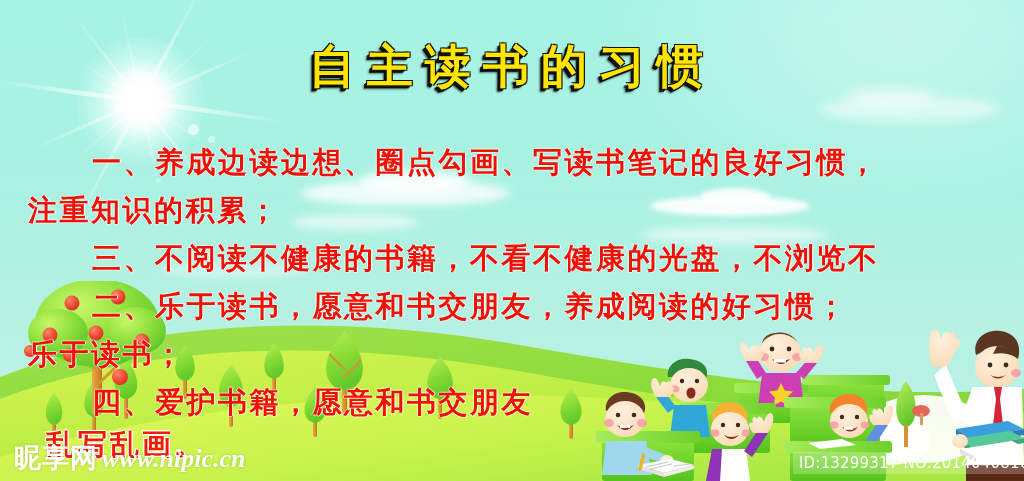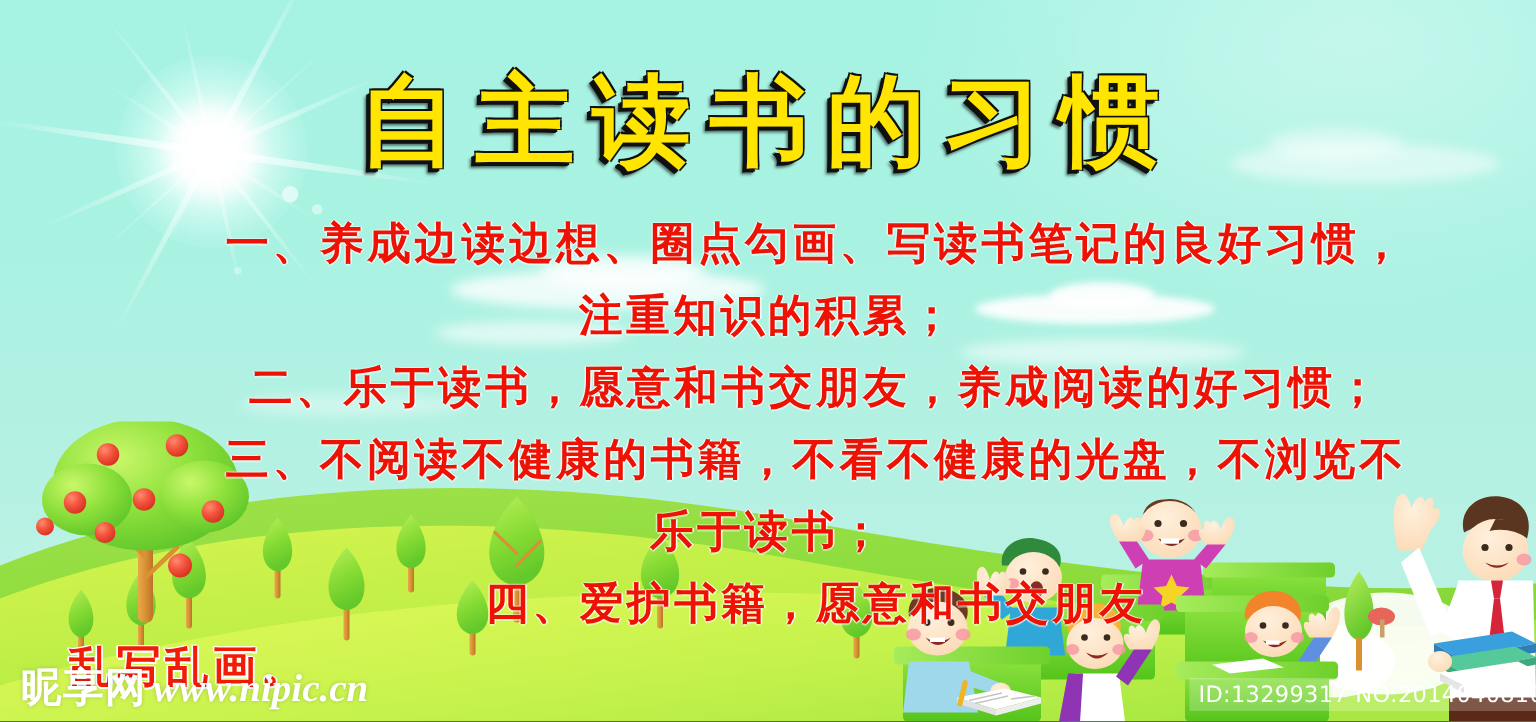--- a/index.html
+++ b/index.html
@@ -77,21 +77,21 @@
 
   
   .title {
     position: absolute;
     left: 0;
     top: 36px;
     width: 1024px;
     text-align: center;
     font-family: "DejaVu Sans", "Liberation Sans", sans-serif;
     font-weight: 700;
-    font-size: 66px;
+    font-size: 46px;
     letter-spacing: 12px;
     color: #ffe500;
     text-shadow:
       -2px 2px 0 #101010,
       -3px 3px 0 #101010,
       -4px 4px 2px rgba(0,0,0,0.55),
        1px -1px 0 #101010,
        1px  1px 0 #101010,
       -1px -1px 0 #101010;
     white-space: nowrap;
@@ -108,21 +108,20 @@
     font-family: "DejaVu Sans", "Liberation Sans", sans-serif;
     font-weight: 700;
     font-size: 29px;
     line-height: 48px;
     letter-spacing: 2.5px;
     text-shadow:
        1px 0 0 rgba(255,255,255,0.9),
       -1px 0 0 rgba(255,255,255,0.55),
        0 1px 0 rgba(255,255,255,0.45),
        0 -1px 0 rgba(255,255,255,0.45);
-    text-align: center;
   }
   .body-text p {
     margin: 0;
     white-space: pre-wrap;
   }
   .indent { text-indent: 64px; }
 
   
   .classroom { position: absolute; right: 0; bottom: 0; width: 430px; height: 160px; }
 
@@ -490,22 +489,22 @@
       </g>
       <ellipse cx="366" cy="120" rx="8" ry="7" fill="url(#skinG)"></ellipse>
     </g>
   </svg>
 
   <div class="title">自主读书的习惯</div>
 
   <div class="body-text">
     <p class="indent">一、养成边读边想、圈点勾画、写读书笔记的良好习惯，</p>
     <p>注重知识的积累；</p>
+    <p class="indent">三、不阅读不健康的书籍，不看不健康的光盘，不浏览不</p>
     <p class="indent">二、乐于读书，愿意和书交朋友，养成阅读的好习惯；</p>
-    <p class="indent">三、不阅读不健康的书籍，不看不健康的光盘，不浏览不</p>
     <p>乐于读书；</p>
     <p class="indent">四、爱护书籍，愿意和书交朋友</p>
   </div>
 
   <div class="hill-word">乱写乱画。</div>
 
   <div class="wm-brand">
     <span class="cn">昵享网</span>
     <span class="url">www.nipic.cn</span>
   </div>

